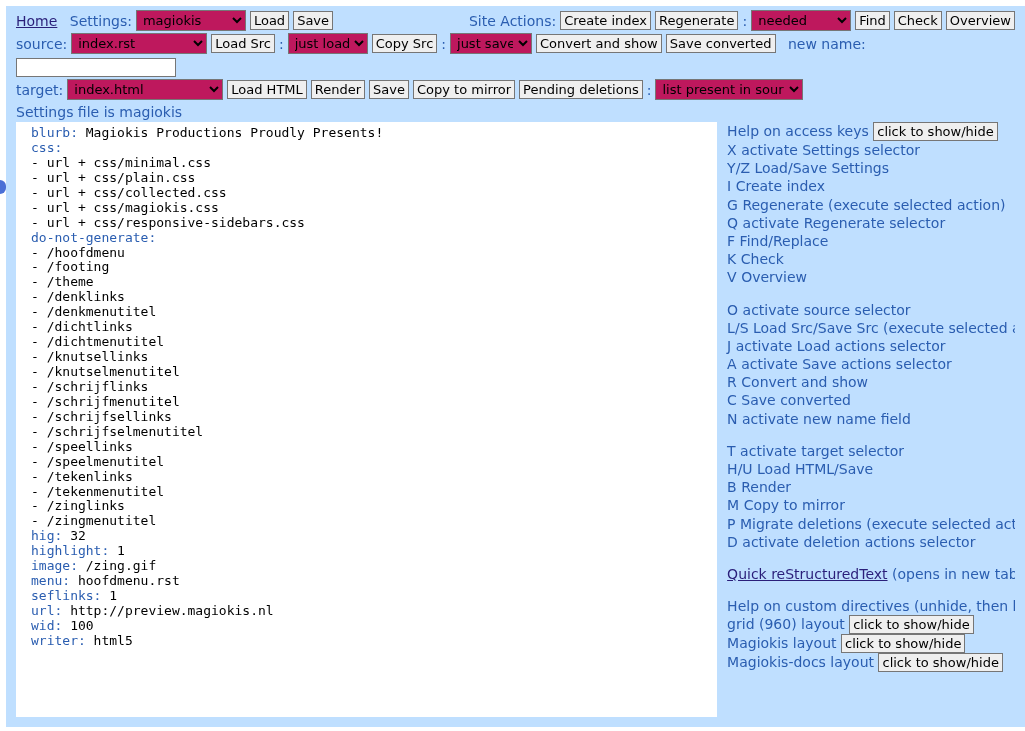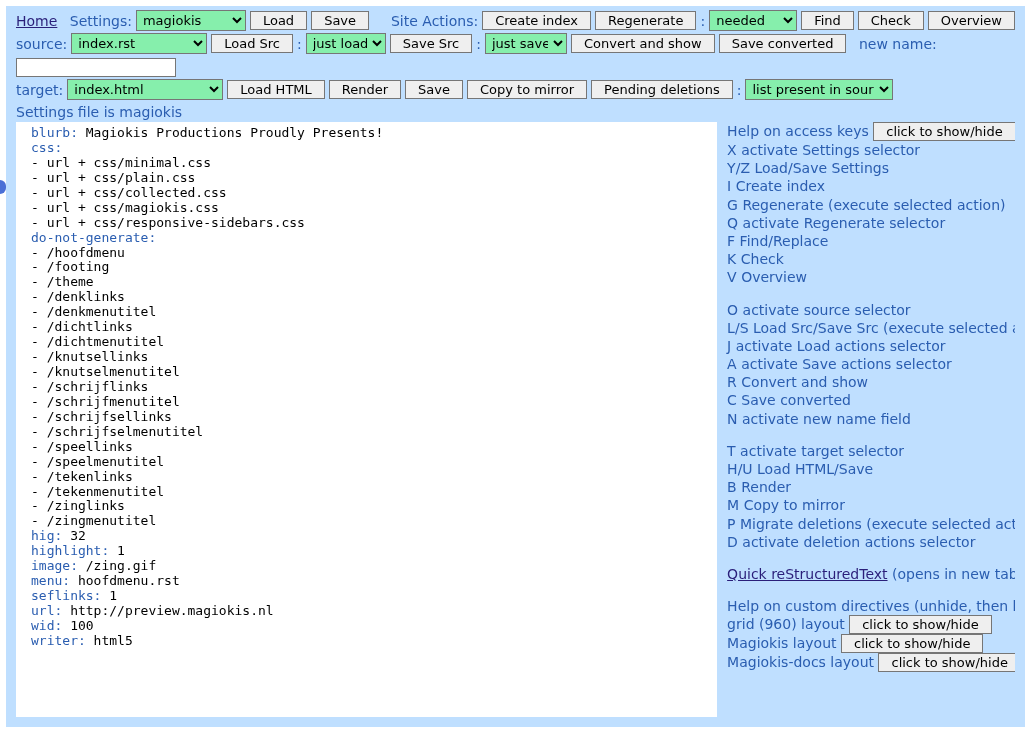--- a/index.html
+++ b/index.html
@@ -23,27 +23,27 @@
   gap: 4px;
   margin-bottom: 2px;
 }
 .label { color: #2a5db0; }
 a.link { color: #2a1f7a; }
 button {
   font-family: inherit;
   font-size: 13px;
   background: #efefef;
   border: 1px solid #767676;
-  padding: 1px 12px;
+  padding: 1px 3px;
   cursor: pointer;
 }
 select, input[type="text"] {
   font-family: inherit;
   font-size: 13px;
-  background: #86efac;
+  background: #be185d;
   border: 1px solid #767676;
   padding: 1px 2px;
 }
 .spacer { flex: 1 1 auto; }
 .settings-title {
   color: #2a5db0;
   font-weight: normal;
   margin: 4px 0 2px 0;
 }
 .content-row {
@@ -102,39 +102,39 @@
     <select style="width:110px">
       <option>magiokis</option>
     </select>
     <button>Load</button>
     <button>Save</button>
     <span class="spacer"></span>
     <span class="label">Site Actions:</span>
     <button>Create index</button>
     <button>Regenerate</button>
     <span class="label">:</span>
-    <select style="width:88px">
+    <select style="width:100px">
       <option>needed</option>
     </select>
     <button>Find</button>
     <button>Check</button>
     <button>Overview</button>
   </div>
 
   <div class="toolbar-row">
     <span class="label">source:</span>
     <select style="width:136px">
       <option>index.rst</option>
     </select>
     <button>Load Src</button>
     <span class="label">:</span>
     <select style="width:80px">
       <option>just load</option>
     </select>
-    <button>Save Src</button>
+    <button>Copy Src</button>
     <span class="label">:</span>
     <select style="width:82px">
       <option>just save</option>
     </select>
     <button>Convert and show</button>
     <button>Save converted</button>
     &nbsp;
     <span class="label">new name:</span>
     <input type="text" style="width: 160px; background: rgb(255, 255, 255);">
   </div>

